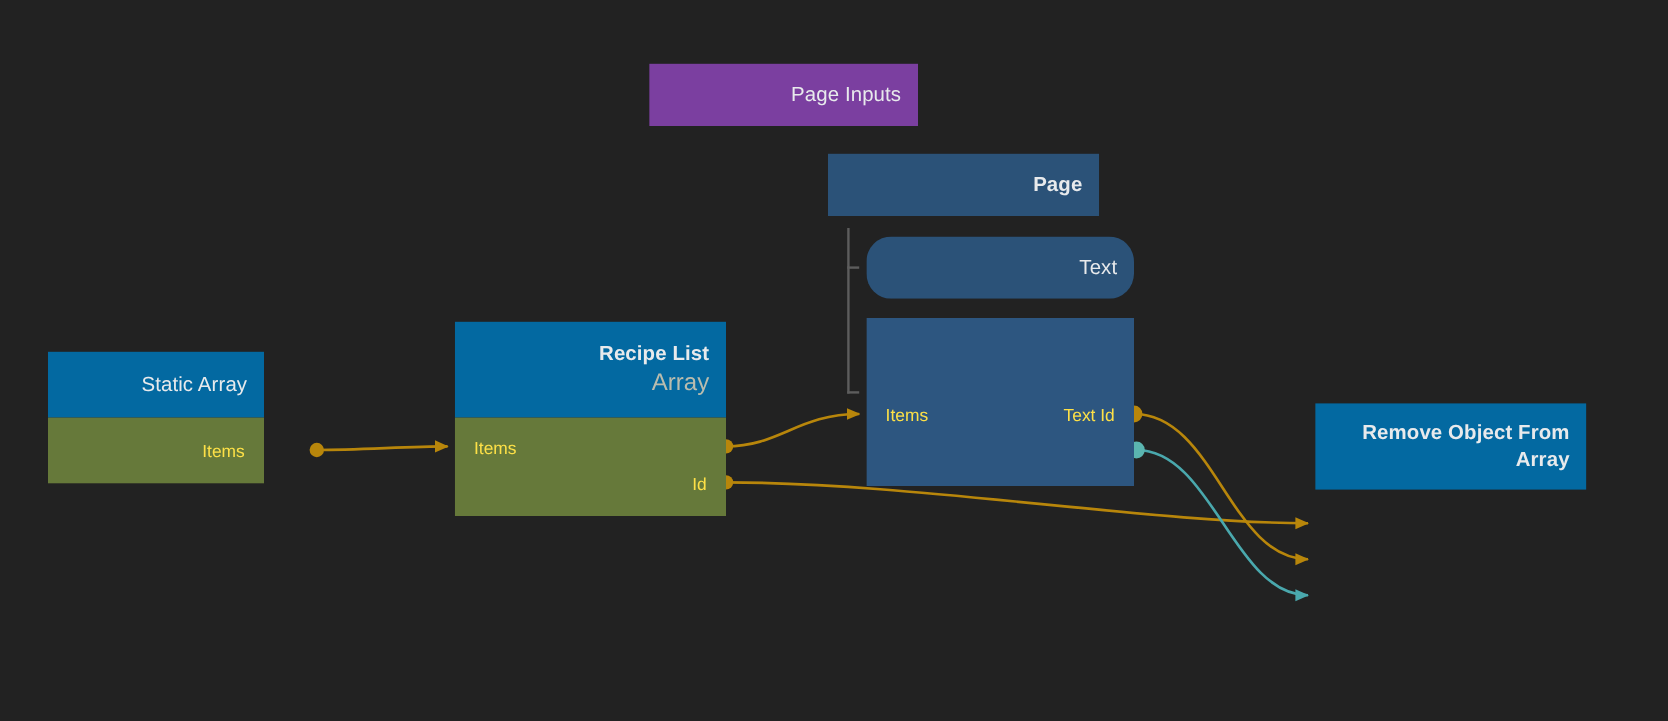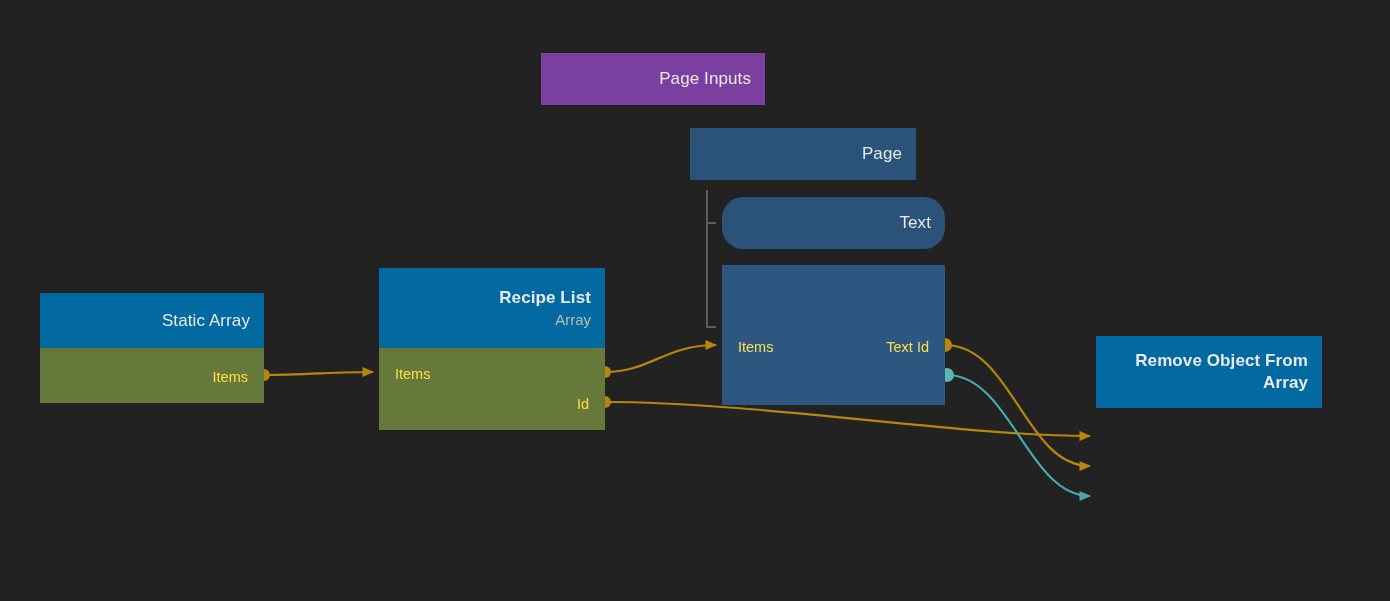--- a/index.html
+++ b/index.html
@@ -44,21 +44,21 @@
     padding: 0 14px;
   }
   .node-title {
     font-size: 17px;
     color: #e8eaec;
     line-height: 1.28;
     letter-spacing: 0.1px;
   }
   .node-title.bold { font-weight: bold; }
   .node-subtitle {
-    font-size: 15px;
+    font-size: 20px;
     color: #b9bcae;
     line-height: 1.3;
     margin-top: 1px;
   }
   .node-body {
     box-sizing: border-box;
     flex: 1 1 auto;
     position: relative;
   }
   
@@ -131,21 +131,21 @@
   <div class="tree-line" style="left:706px; top:222px; width:10px; height:1.6px;"></div>
   <div class="tree-line" style="left:706px; top:326px; width:10px; height:1.6px;"></div>
 
   <div class="node purple" style="left:541px; top:53px; width:224px; height:52px;">
     <div class="node-header" style="height:52px;">
       <div class="node-title">Page Inputs</div>
     </div>
   </div>
 
   <div class="node blue flat" style="left:690px; top:128px; width:226px; height:52px;">
-    <div class="node-header" style="height:52px;">
+    <div class="node-header" style="height:52px;font-weight:bold;">
       <div class="node-title">Page</div>
     </div>
   </div>
 
   <div class="node blue flat" style="left:722px; top:197px; width:223px; height:52px;">
     <div class="node-header" style="height:52px;border-radius:21px;">
       <div class="node-title">Text</div>
     </div>
   </div>
 
@@ -154,21 +154,21 @@
       <div class="port-row in" style="top:75px;">
         <span>Items</span>
       </div>
       <div class="port-row out" style="top:75px;">
         <span>Text Id</span>
       </div>
 
     </div>
   </div>
 
-  <div class="node green" style="left:40px; top:293px; width:224px; height:110px;">
+  <div class="node green" style="left:40px; top:293px; width:180px; height:110px;">
     <div class="node-header" style="height:55px;">
       <div class="node-title">Static Array</div>
     </div>
     <div class="node-body">
       <div class="port-row out" style="top:22px;">
         <span>Items</span>
       </div>
     </div>
   </div>
 

